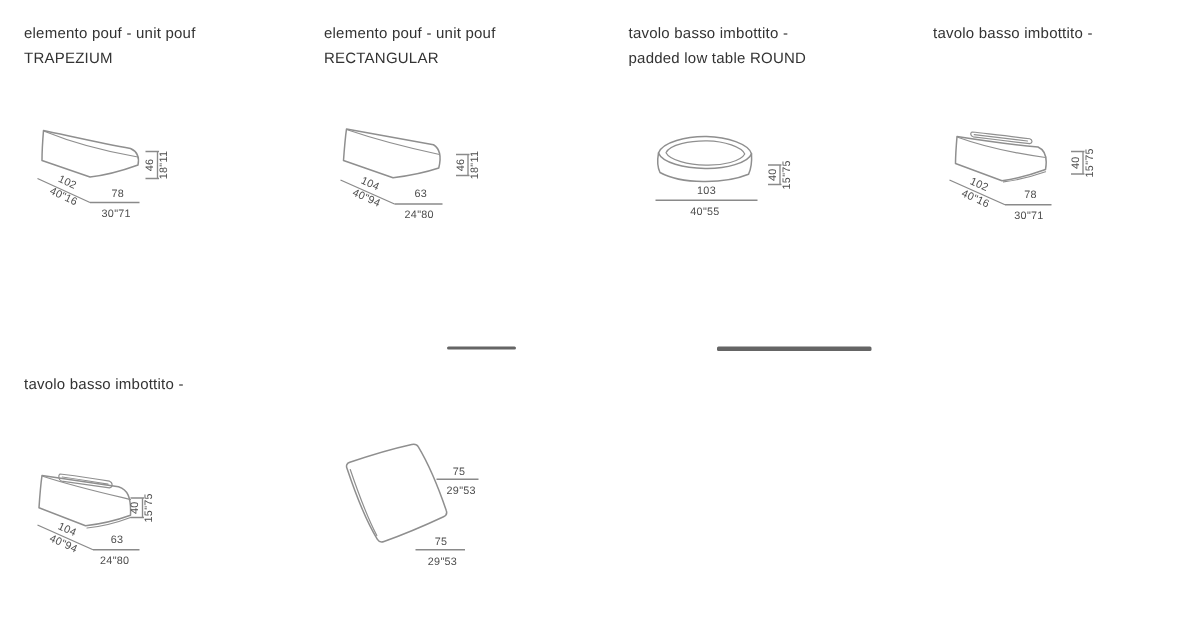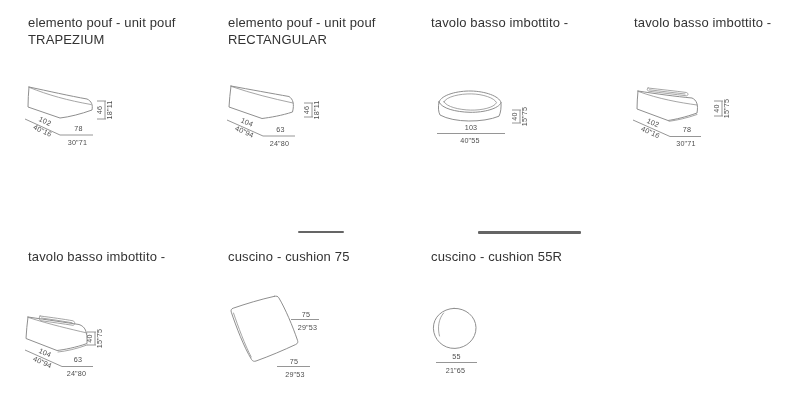--- a/index.html
+++ b/index.html
@@ -11,22 +11,22 @@
   }
   *{box-sizing:border-box;margin:0;padding:0}
   html,body{background:var(--bg)}
   body{
     width:799px;height:413px;position:relative;overflow:hidden;
     font-family:"Liberation Sans",sans-serif;
   }
   .sheet{position:absolute;inset:0;background:var(--bg)}
   .cell{position:absolute}
   .title{
-    position:absolute;left:28px;top:14px;
-    font-size:13px;line-height:17px;font-weight:500;
+    position:absolute;left:16px;top:14px;
+    font-size:10px;line-height:17px;font-weight:500;
     color:var(--title);letter-spacing:.15px;white-space:nowrap;
   }
   .title .t1,.title .t2{display:block}
   .title b{font-weight:400}
   svg.drawing{position:absolute;overflow:visible}
   .shape{fill:none;stroke:var(--line);stroke-width:1;stroke-linecap:round;stroke-linejoin:round}
   .thin{fill:none;stroke:var(--line);stroke-width:.8;stroke-linecap:round;stroke-linejoin:round}
   .dim{fill:none;stroke:var(--dimline);stroke-width:.9;stroke-linecap:butt}
   text.dimtxt{
     fill:var(--dimtxt);
@@ -88,20 +88,21 @@
         <path class="dim" d="M53,63 L85,63"></path>
         <text class="dimtxt" x="70.5" y="58.5" text-anchor="middle">63</text>
         <text class="dimtxt" x="69.5" y="72.5" text-anchor="middle">24"80</text>
       </g>
     </svg>
   </div>
 
   <div class="cell" style="left:403px;top:0;width:203px;height:232px">
     <h3 class="title">
       <span class="t1">tavolo basso imbottito -</span>
+      <span class="t2"><span>padded low table </span><b>ROUND</b></span>
     </h3>
     <svg class="drawing" style="left:17px;top:80px" width="135" height="85" viewBox="0 0 135 85">
       <path class="shape" d="M19,22 C21.5,14.5 38,10.8 51,11 C65,11.3 79,16 81,22.5 C79,28.5 64,32.6 50,32.3 C36,32 21.5,28.5 19,22 Z"></path>
       <path class="thin" d="M24,21.8 C26.5,16.5 40,13.7 51.5,13.9 C63,14.1 74.5,18 76.5,22.7 C74,27.5 62,30.4 50.5,30.1 C39,29.8 26.5,26.8 24,21.8 Z"></path>
       <path class="shape" d="M19,22 C18,27.5 18.3,31.5 20,35 C34,42.8 63,42.8 79,36.2 C80.8,32.5 81.3,27.5 81,22.5"></path>
       <g>
         <path class="dim" d="M92,30 L101,30 M92,43 L101,43 M100,30 L100,43"></path>
         <text class="dimtxt" x="97" y="36.5" text-anchor="middle" transform="rotate(-90 97 36.5)">40</text>
         <text class="dimtxt" x="106.5" y="36.5" text-anchor="middle" transform="rotate(-90 106.5 36.5)">15"75</text>
       </g>
@@ -166,49 +167,30 @@
       </g>
       <g>
         <path class="dim" d="M52,61.5 L83,61.5"></path>
         <text class="dimtxt" x="68" y="57" text-anchor="middle">63</text>
         <text class="dimtxt" x="66.5" y="71" text-anchor="middle">24"80</text>
       </g>
     </svg>
   </div>
 
   <div class="cell" style="left:200px;top:234px;width:203px;height:179px">
-    <h3 class="title">
-      <span class="t1">cuscino - cushion 75</span>
-      <span class="t2"><span></span><b></b></span>
-    </h3>
     <svg class="drawing" style="left:15px;top:56px" width="170" height="115" viewBox="0 0 170 115">
       <path class="shape" d="M59.5,6.3 C45,9.5 31,13.8 18.2,18.2 C16.2,18.9 15.6,20.3 16.3,22.2 C21.2,36.8 28.8,56.8 36.6,69.6 C37.6,71.2 39.2,71.7 41,71 C54.5,66.2 68.5,60.2 80.7,54.5 C82.7,53.6 83.2,52.2 82.5,50.3 C77.6,36 70.3,18.6 63.8,7.8 C62.9,6.2 61.4,5.9 59.5,6.3 Z"></path>
       <path class="thin" d="M18.5,23 C23.2,36.8 29.8,54.8 36.2,67"></path>
       <g>
         <path class="dim" d="M76,29.5 L104,29.5"></path>
         <text class="dimtxt" x="91" y="26.5" text-anchor="middle">75</text>
         <text class="dimtxt" x="92.5" y="39.5" text-anchor="middle">29"53</text>
       </g>
       <g>
         <path class="dim" d="M62,76.5 L95,76.5"></path>
         <text class="dimtxt" x="79" y="73.5" text-anchor="middle">75</text>
         <text class="dimtxt" x="80" y="86.5" text-anchor="middle">29"53</text>
       </g>
     </svg>
   </div>
 
-  <div class="cell" style="left:403px;top:234px;width:203px;height:179px">
-    <h3 class="title">
-      <span class="t1">cuscino - cushion 55R</span>
-      <span class="t2"><span></span><b></b></span>
-    </h3>
-    <svg class="drawing" style="left:0;top:6px" width="135" height="140" viewBox="0 0 135 140">
-      <path class="shape" d="M51,68.4 C62.8,68 72.8,76.6 73,87.6 C73.2,99 63.6,108 52,108.4 C40.2,108.8 30.6,99.6 30.4,88.2 C30.2,77.2 39.4,68.8 51,68.4 Z"></path>
-      <path class="thin" d="M36.5,96 C34.4,88 35.4,79 40.6,73"></path>
-      <g>
-        <path class="dim" d="M33,122.5 L74,122.5"></path>
-        <text class="dimtxt" x="53.5" y="118.5" text-anchor="middle">55</text>
-        <text class="dimtxt" x="52.5" y="132.5" text-anchor="middle">21"65</text>
-      </g>
-    </svg>
-  </div>
 
 </div>
 
 </body></html>

